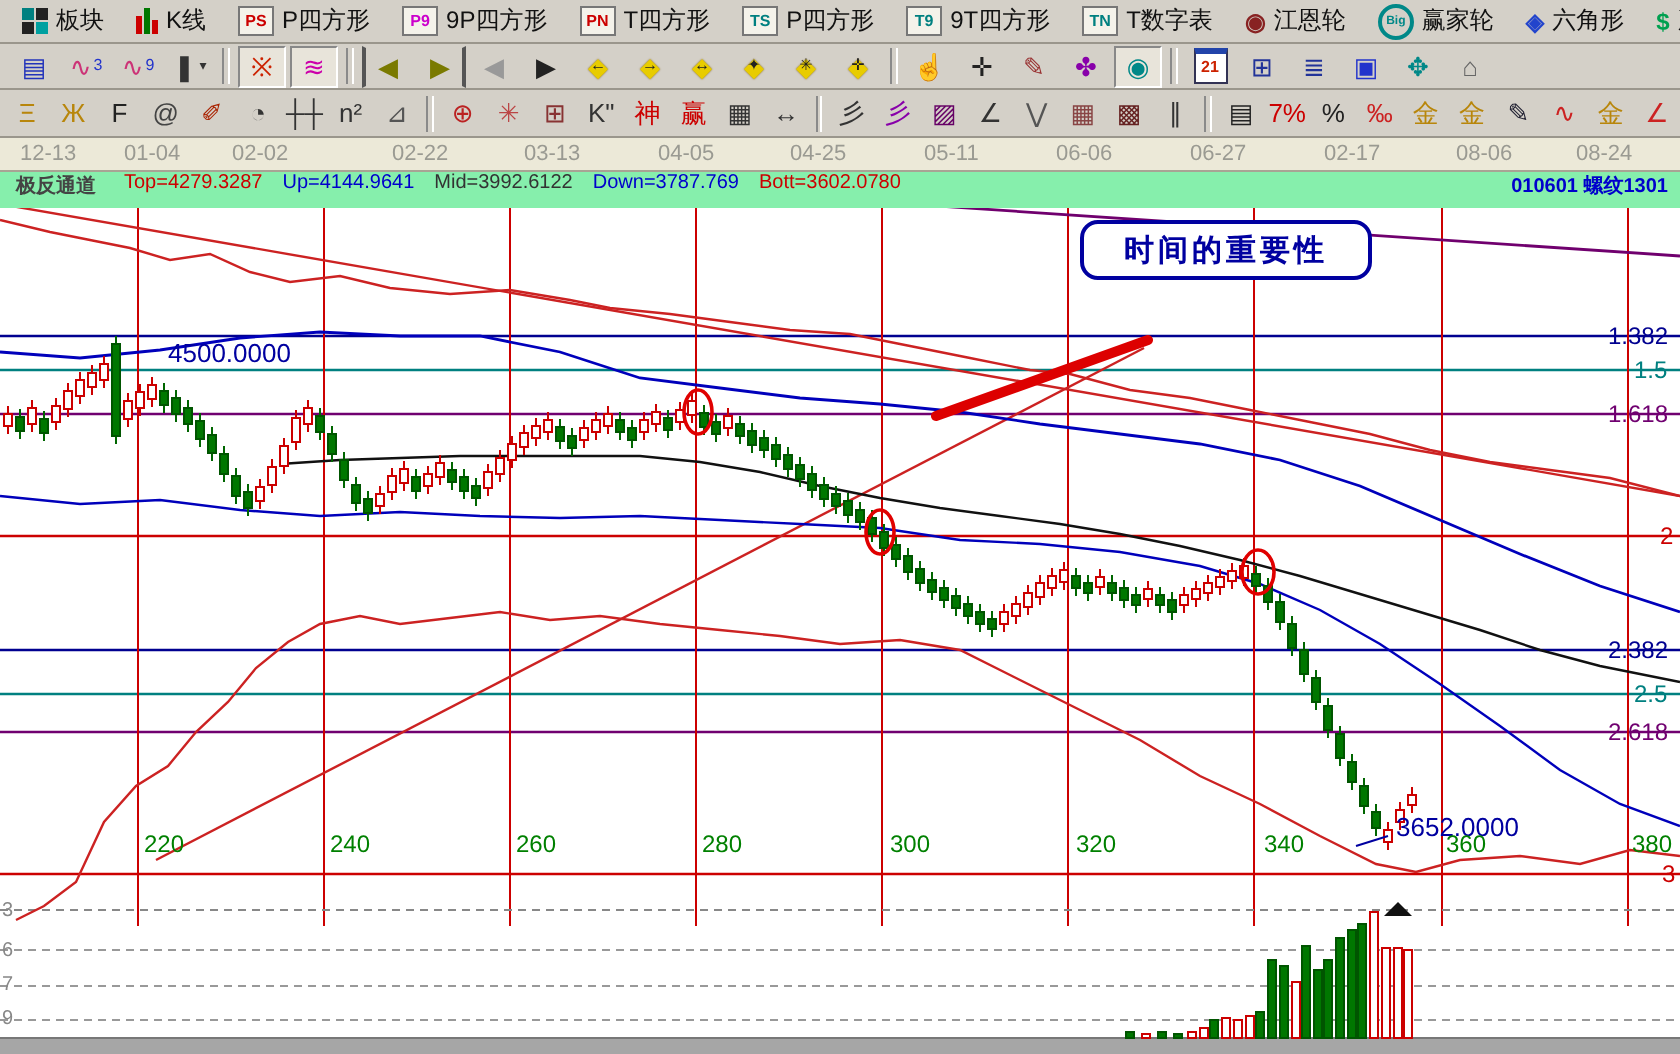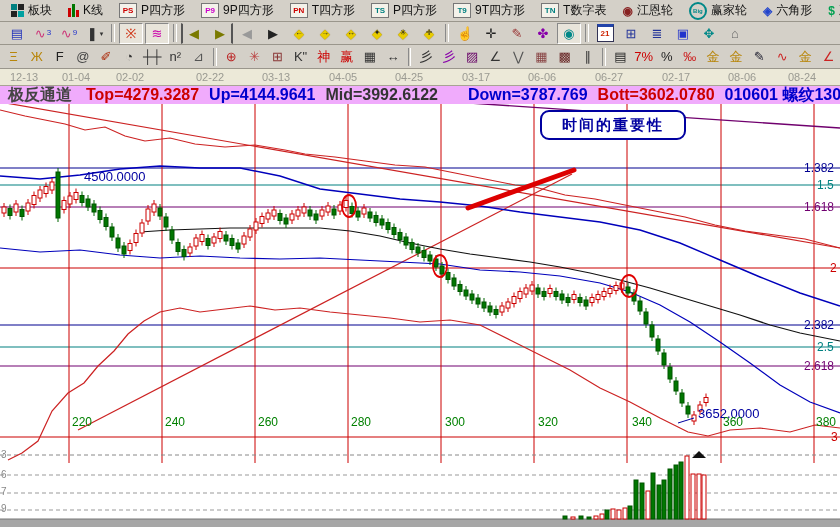--- a/index.html
+++ b/index.html
@@ -31,24 +31,24 @@
   .tbtn .sub{font-size:8px;color:#2233cc;margin-left:1px;}
   .tbtn .dd{font-size:7px;color:#333;margin-left:2px;}
   .tbtn.bar-l{border-left:2px solid #555;}
   .tbtn.bar-r{border-right:2px solid #555;}
   .calico{display:inline-flex;align-items:center;justify-content:center;width:15px;height:14px;
           border:1px solid #335;background:#fff;color:#cc2200;font-size:8px;font-weight:bold;
           border-top:3px solid #2244aa;}
   .vsep{width:2px;height:18px;margin:0 3px;border-left:1px solid #8a8a8a;border-right:1px solid #ffffff;}
   #dateRow{position:relative;height:16px;background:#ece9d8;border-bottom:1px solid #a8a494;}
   #dateRow span{position:absolute;top:2px;font-size:11px;color:#9a9a92;}
-  #infoRow{position:relative;height:18px;background:#f0abfc;display:flex;align-items:center;
-           font-size:16px;white-space:nowrap;}
+  #infoRow{position:relative;height:18px;background:#86efac;display:flex;
+           font-size:10px;white-space:nowrap;}
   #infoRow .nm{color:#444;margin-left:8px;margin-right:14px;font-weight:bold;}
-  #infoRow .fld{margin-right:10px;font-weight:bold;}
+  #infoRow .fld{margin-right:10px;}
   #infoRow .sym{margin-left:auto;margin-right:6px;font-weight:bold;}
   #chartWrap{position:absolute;left:0;top:104px;width:840px;height:423px;}
   svg text{font-family:"Liberation Sans",sans-serif;}
   #annBox{position:absolute;box-sizing:border-box;border:2px solid #0000a0;border-radius:9px;
           background:#ffffff;color:#0000a0;font-weight:bold;font-size:15px;
           display:flex;align-items:center;justify-content:center;letter-spacing:2px;}
 </style>
 </head>
 <body>
 
@@ -318,33 +318,33 @@
     </span>
   </div>
 <div id="dateRow">
     <span style="left: 10px;">12-13</span>
     <span style="left: 62px;">01-04</span>
     <span style="left: 116px;">02-02</span>
     <span style="left: 196px;">02-22</span>
     <span style="left: 262px;">03-13</span>
     <span style="left: 329px;">04-05</span>
     <span style="left: 395px;">04-25</span>
-    <span style="left: 462px;">03-17</span>
+    <span style="left: 462px;">05-11</span>
     <span style="left: 528px;">06-06</span>
     <span style="left: 595px;">06-27</span>
     <span style="left: 662px;">02-17</span>
     <span style="left: 728px;">08-06</span>
     <span style="left: 788px;">08-24</span>
   </div>
 <div id="infoRow">
   <span class="nm">极反通道</span>
 <span class="fld" style="color: rgb(204, 0, 0);">Top=4279.3287</span>
     <span class="fld" style="color: rgb(0, 0, 204);">Up=4144.9641</span>
     <span class="fld" style="color: rgb(51, 51, 51);">Mid=3992.6122</span>
-    <span class="fld" style="color: rgb(0, 0, 204); margin-left: 20px;">Down=3787.769</span>
+    <span class="fld" style="color: rgb(0, 0, 204);">Down=3787.769</span>
     <span class="fld" style="color: rgb(204, 0, 0);">Bott=3602.0780</span>
     <span class="sym" style="color: rgb(0, 0, 204);">010601  螺纹1301</span>
   </div>
 <div id="chartWrap">
   <svg id="chartSvg" width="840" height="423" viewBox="0 0 840 423">
       <line x1="0" y1="64" x2="840" y2="64" stroke="#000090" stroke-width="1.2"></line>
       <text x="804" y="68" fill="#000090" font-size="12">1.382</text>
       <line x1="0" y1="81" x2="840" y2="81" stroke="#008080" stroke-width="1.2"></line>
       <text x="817" y="85" fill="#008080" font-size="12">1.5</text>
       <line x1="0" y1="103" x2="840" y2="103" stroke="#700070" stroke-width="1.2"></line>

